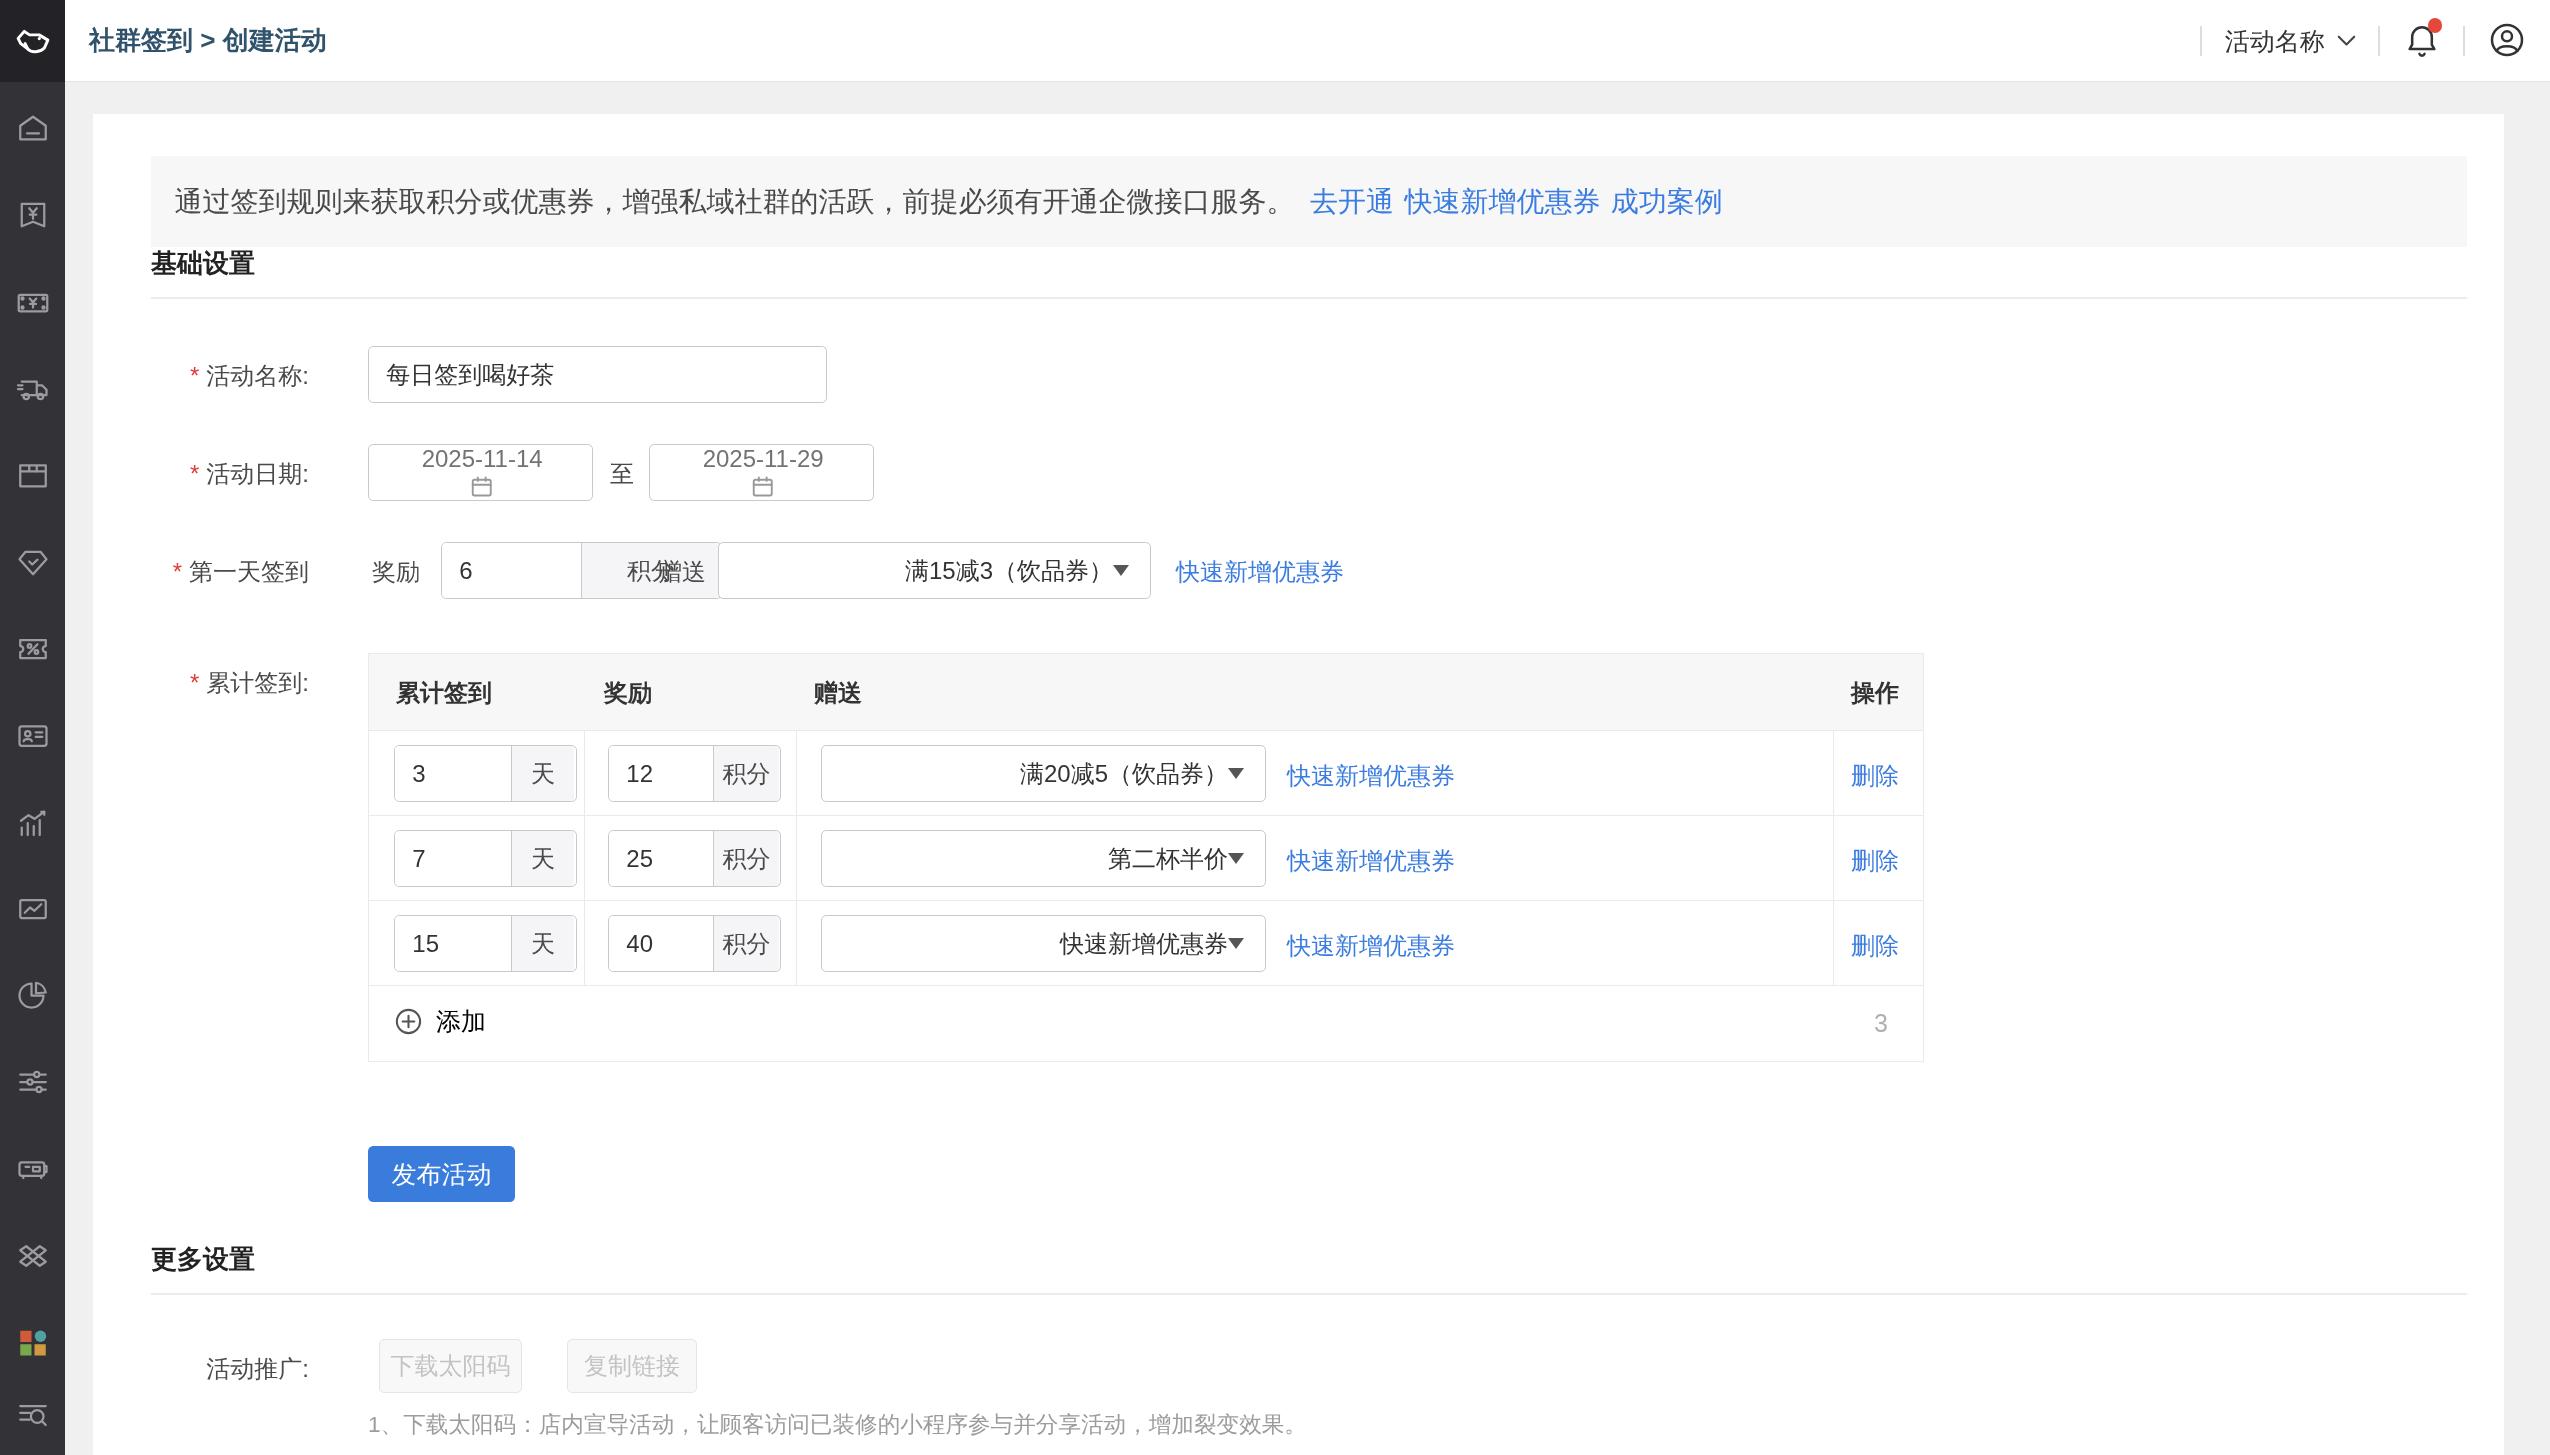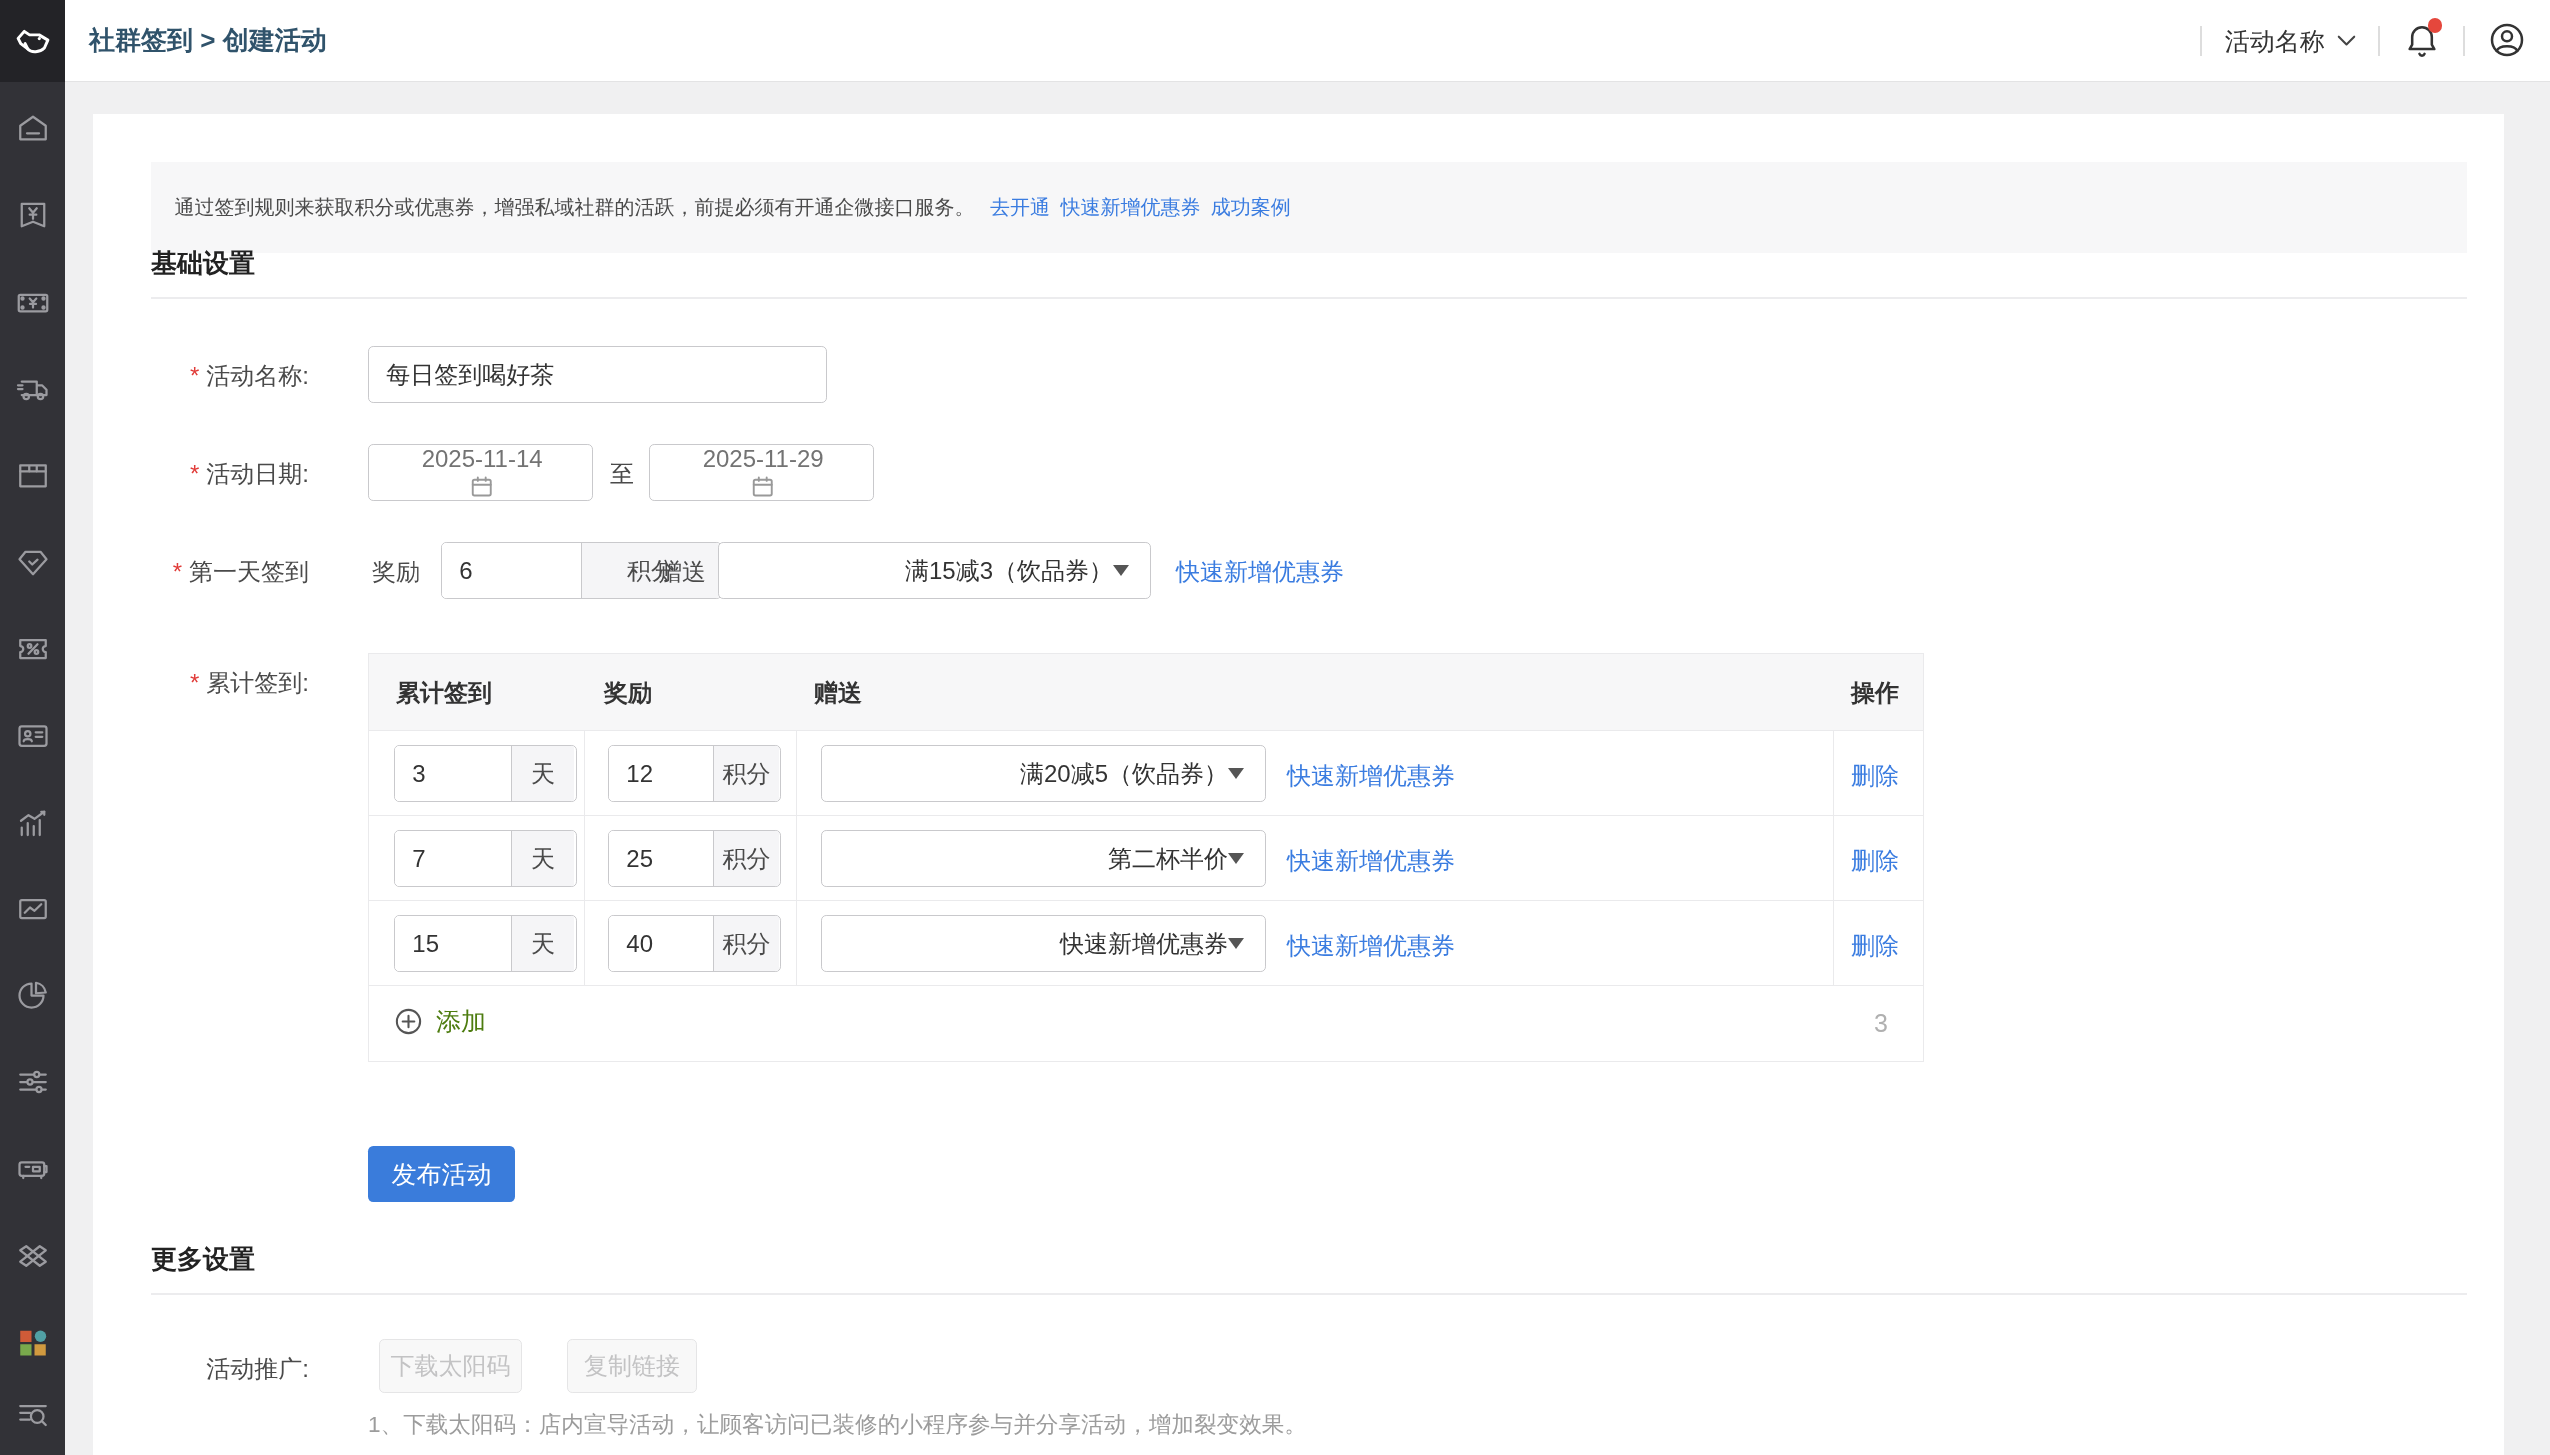--- a/index.html
+++ b/index.html
@@ -17,21 +17,21 @@
   .topbar { position:absolute; left:65px; top:0; width:2485px; height:82px; background:#fff; border-bottom:1.7px solid #e3e3e4; z-index:4; display:flex; align-items:center; }
   .breadcrumb { margin-left:24px; font-size:26px; font-weight:bold; color:#30536b; }
   .topbar-right { position:absolute; right:22.6px; top:0; height:82px; display:flex; align-items:center; gap:22.6px; }
   .v-div { width:1.7px; height:29.5px; background:#ddd; }
   .lang { font-size:25px; color:#333; display:flex; align-items:center; gap:12px; cursor:pointer; }
   .bell-wrap { position:relative; width:38px; height:43px; cursor:pointer; }
   .red-dot { position:absolute; right:-1.7px; top:-1.7px; width:14.7px; height:14.7px; border-radius:50%; background:#e5473c; }
 
   
   .card { position:absolute; left:93px; top:114px; width:2411px; height:1353px; background:#fff; }
-  .notice { position:absolute; left:58px; top:48px; width:2316px; height:91px; background:#f7f7f8; display:flex; align-items:center; padding-left:23.4px; font-size:20px; color:#4a4a4a; }
+  .notice { position:absolute; left:58px; top:42px; width:2316px; height:91px; background:#f7f7f8; display:flex; align-items:center; padding-left:23.4px; font-size:28px; color:#4a4a4a; }
   .notice a { color:#3a7ce0; text-decoration:none; margin-left:10.4px; cursor:pointer; }
   .notice a:first-of-type { margin-left:15.6px; }
   .sec-title { position:absolute; left:58px; font-size:26px; font-weight:bold; color:#222; }
   .h-div { position:absolute; left:58px; width:2316px; height:1.7px; background:#ececee; }
 
   .flabel { position:absolute; left:0; width:216px; text-align:right; font-size:24px; color:#4a4a4a; white-space:nowrap; }
   .req::before { content:"*"; color:#e13c39; margin-right:7px; font-size:24px; }
 
   input.txt { border:1.7px solid #c9c9cc; border-radius:5.2px; font-size:24px; color:#333; padding:0 17.3px; outline:none; font-family:inherit; background:#fff; }
   .datebox { position:absolute; height:57px; border:1.7px solid #c9c9cc; border-radius:5.2px; background:#fff; display:flex; align-items:center; padding:0 14px 0 17.3px; font-size:24px; color:#737373; cursor:pointer;flex-direction:column; }
@@ -45,21 +45,21 @@
   .inline-lbl { position:absolute; font-size:24px; color:#4a4a4a; }
   a.blue-link { position:absolute; font-size:24px; color:#3a7ce0; text-decoration:none; cursor:pointer; white-space:nowrap; }
 
   
   .ctable { position:absolute; left:275px; top:539px; width:1556px; height:409px; border:1.7px solid #eaeaec; }
   .thead { position:absolute; left:0; top:0; width:100%; height:76px; background:#f7f7f8; }
   .thead span { position:absolute; top:22.6px; font-size:24px; font-weight:bold; color:#333; }
   .trow { position:absolute; left:0; width:100%; height:85px; border-top:1.7px solid #eaeaec; background:#fff; }
   .cellb { position:absolute; top:0; height:85px; border-right:1.7px solid #eaeaec; }
   .tfoot { position:absolute; left:0; top:331px; width:100%; height:75px; border-top:1.7px solid #eaeaec; }
-  .add-btn { position:absolute; left:24px; top:19px; display:flex; align-items:center; gap:12px; font-size:25px; color:#4d7c0f; cursor:pointer; }
+  .add-btn { position:absolute; left:24px; top:19px; display:flex; align-items:center; gap:12px; font-size:25px; color:#000000; cursor:pointer; }
   .row-count { position:absolute; right:35px; top:22.6px; font-size:25px; color:#b0b0b0; }
   .tdel { position:absolute; right:24px; top:29px; font-size:24px; color:#3a7ce0; text-decoration:none; cursor:pointer; }
 
   .note-text { position:absolute; font-size:22.6px; color:#9c9c9c; }
   .publish { position:absolute; left:275px; top:1032px; width:147px; height:56px; background:#3a7cdb; color:#fff; font-size:25px; border:none; border-radius:5.2px; cursor:pointer; font-family:inherit; }
   .dis-btn { position:absolute; top:1225px; height:54px; background:#f8f8f8; border:1.7px solid #e5e5e6; border-radius:5.2px; color:#c3c3c4; font-size:24px; font-family:inherit; cursor:pointer; }
 </style>
 </head>
 <body>
 

